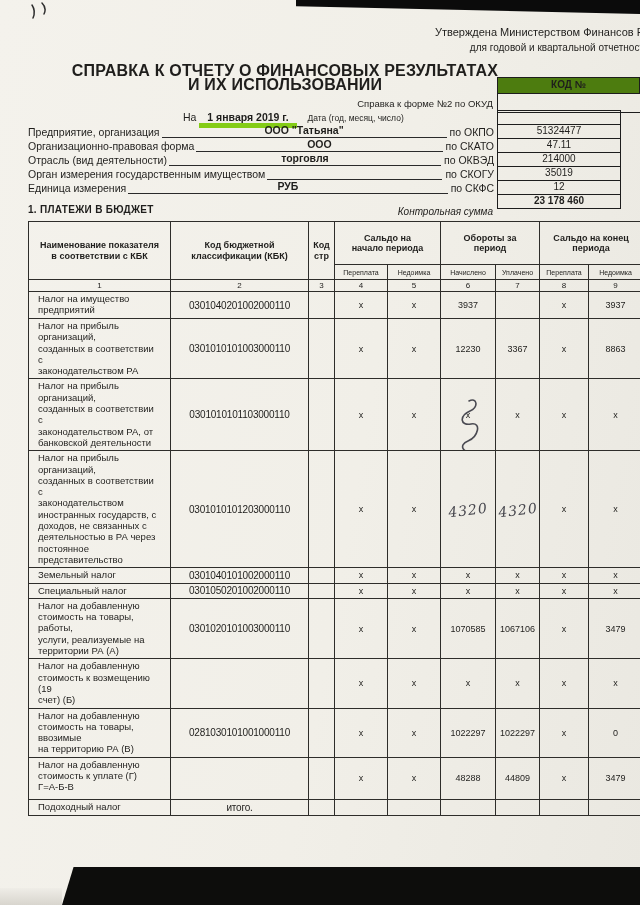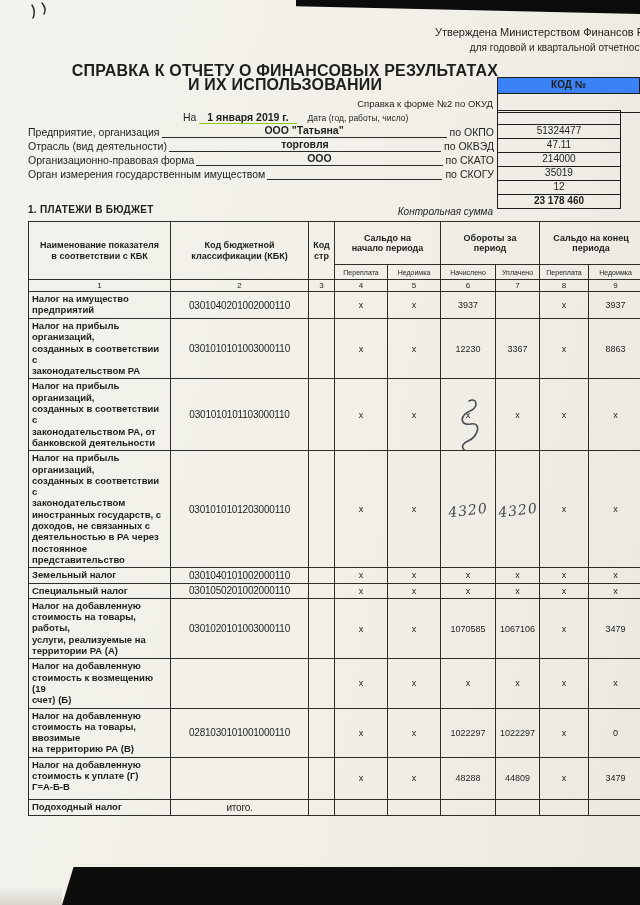--- a/index.html
+++ b/index.html
@@ -18,26 +18,26 @@
     background:linear-gradient(#efede7,#d8d5ce);}
   .pen-marks{position:absolute;left:20px;top:2px;}
 
   
   .approval{position:absolute;top:25px;right:-4px;text-align:right;line-height:15px;white-space:nowrap;}
   .approval .a1{font-size:11px;}
   .approval .a2{font-size:10px;}
   .doc-title{position:absolute;top:64px;left:70px;width:430px;text-align:center;
     font-weight:700;font-size:16px;line-height:13.5px;letter-spacing:.2px;}
   .kod-box{position:absolute;top:77px;left:497px;width:141px;height:15px;border:1.5px solid #1d1d1d;
-    font-weight:700;font-size:10px;text-align:center;line-height:14px;background:#3b82f6;}
+    font-weight:700;font-size:10px;text-align:center;line-height:14px;background:#4d7c0f;}
   .okud-note{position:absolute;top:98px;left:280px;width:213px;text-align:right;font-size:9.5px;}
   .okud-box{position:absolute;top:93px;left:497px;width:142px;height:18px;border:1px solid #1d1d1d;}
 
   .date-line{position:absolute;top:111px;left:183px;font-size:10.5px;white-space:nowrap;}
-  .date-line .dv{font-weight:700;border-bottom:1px solid #84cc16;padding:0 8px;}
+  .date-line .dv{font-weight:700;border-bottom:5px solid #84cc16;padding:0 8px;}
   .date-line .dn{font-size:8.5px;margin-left:8px;}
 
   .form-area{position:absolute;top:124px;left:28px;width:466px;}
   .fline{display:flex;align-items:flex-end;height:14px;font-size:10.5px;white-space:nowrap;}
   .fline .lbl{padding-right:2px;}
   .fline .val{flex:1;text-align:center;font-weight:700;border-bottom:1px solid #2a2a2a;line-height:13px;min-width:20px;}
   .fline .by{padding-left:3px;}
   .control-line{position:absolute;top:206px;left:300px;width:193px;text-align:right;
     font-style:italic;font-size:10px;}
 
@@ -50,21 +50,21 @@
   .section-title{position:absolute;top:204px;left:28px;font-size:10px;font-weight:700;letter-spacing:.3px;}
 
   
   .tbl-wrap{position:absolute;top:221px;left:28px;width:616px;}
   table{border-collapse:collapse;table-layout:fixed;width:614px;}
   th,td{border:1px solid #2e2d2a;overflow:hidden;}
   thead th{font-weight:700;white-space:pre-line;text-align:center;}
   .h1 th{font-size:9px;line-height:10.5px;padding:3px 1px;vertical-align:middle;height:36px;}
   .h2 th{font-size:7px;font-weight:400;padding:1px 0;height:12px;}
   .h3 th{font-size:8px;font-weight:400;height:11px;line-height:10px;padding:0;}
-  td.c-name{font-size:9.5px;line-height:11.3px;padding:1px 3px 2px;vertical-align:top;white-space:pre-line;font-weight:bold;}
+  td.c-name{font-size:9.5px;line-height:11.3px;padding:1px 9px 2px;vertical-align:top;white-space:pre-line;}
   td.c-kbk{font-size:10px;text-align:center;vertical-align:middle;letter-spacing:-.2px;}
   td.c-kod{font-size:8px;text-align:center;}
   td.c-val{font-size:9px;text-align:center;vertical-align:middle;}
   .hw{font-family:"DejaVu Serif",serif;font-style:italic;font-size:14px;color:#45454c;
     display:inline-block;transform:rotate(-7deg) translateY(1px);letter-spacing:1px;}
   .scribble{position:absolute;left:6px;top:16px;overflow:visible;}
 </style>
 </head>
 <body>
 
@@ -83,43 +83,48 @@
   <div>И ИХ ИСПОЛЬЗОВАНИИ</div>
 </div>
 
 <div class="kod-box">КОД №</div>
 <div class="okud-note">Справка к форме №2 по ОКУД</div>
 <div class="okud-box"></div>
 
 <div class="date-line">
   <span>На</span>
   <span class="dv">1 января 2019 г.</span>
-  <span class="dn">Дата (год, работы, число)</span>
+  <span class="dn">Дата (год, месяц, число)</span>
 </div>
 
 <div class="form-area">
     <div class="fline">
       <span class="lbl">Предприятие, организация</span>
       <span class="val">ООО "Татьяна"</span>
       <span class="by">по ОКПО</span>
     </div>
     <div class="fline">
+      <span class="lbl">Организационно-правовая форма</span>
+      <span class="val">ООО</span>
+      <span class="by">по СКАТО</span>
+    </div>
+    <div class="fline">
       <span class="lbl">Отрасль (вид деятельности)</span>
       <span class="val">торговля</span>
       <span class="by">по ОКВЭД</span>
     </div>
     <div class="fline">
-      <span class="lbl">Организационно-правовая форма</span>
-      <span class="val">ООО</span>
-      <span class="by">по СКАТО</span>
-    </div>
-    <div class="fline">
       <span class="lbl">Орган измерения государственным имуществом</span>
       <span class="val"></span>
       <span class="by">по СКОГУ</span>
+    </div>
+    <div class="fline">
+      <span class="lbl">Единица измерения</span>
+      <span class="val">РУБ</span>
+      <span class="by">по СКФС</span>
     </div>
   </div>
 <div class="control-line">Контрольная сумма</div>
 <div class="code-boxes">
     <div class="cbox"></div>
     <div class="cbox">51324477</div>
     <div class="cbox">47.11</div>
     <div class="cbox">214000</div>
     <div class="cbox">35019</div>
     <div class="cbox">12</div>

